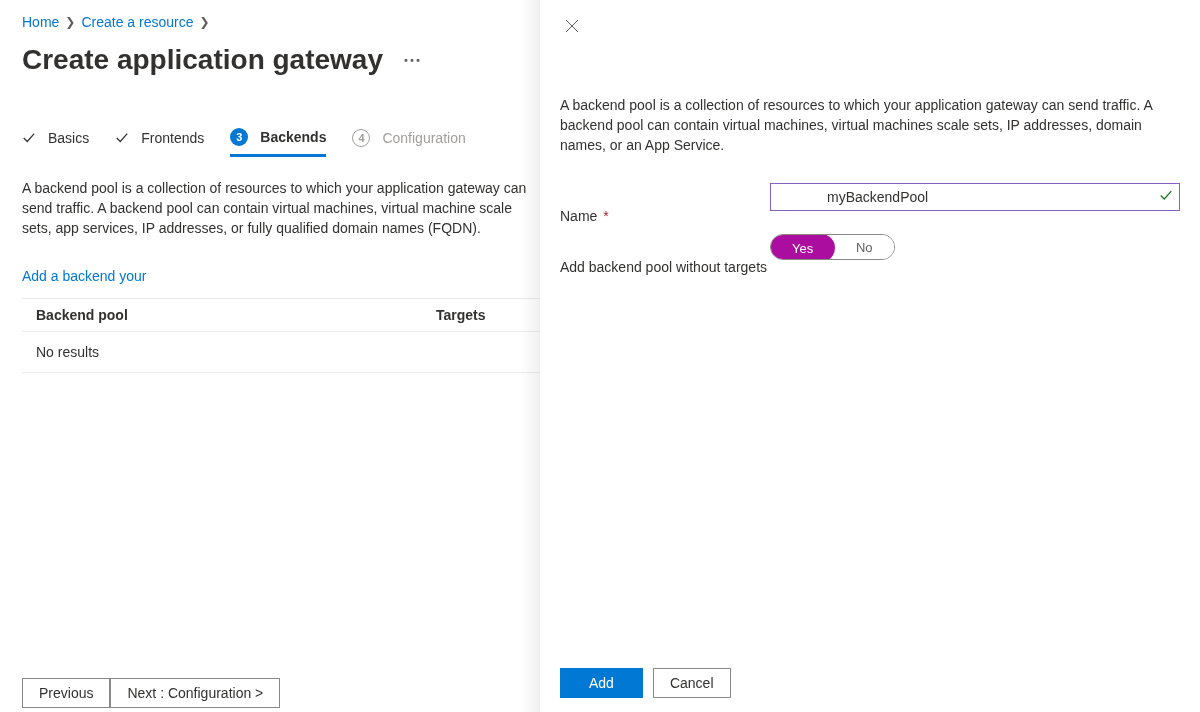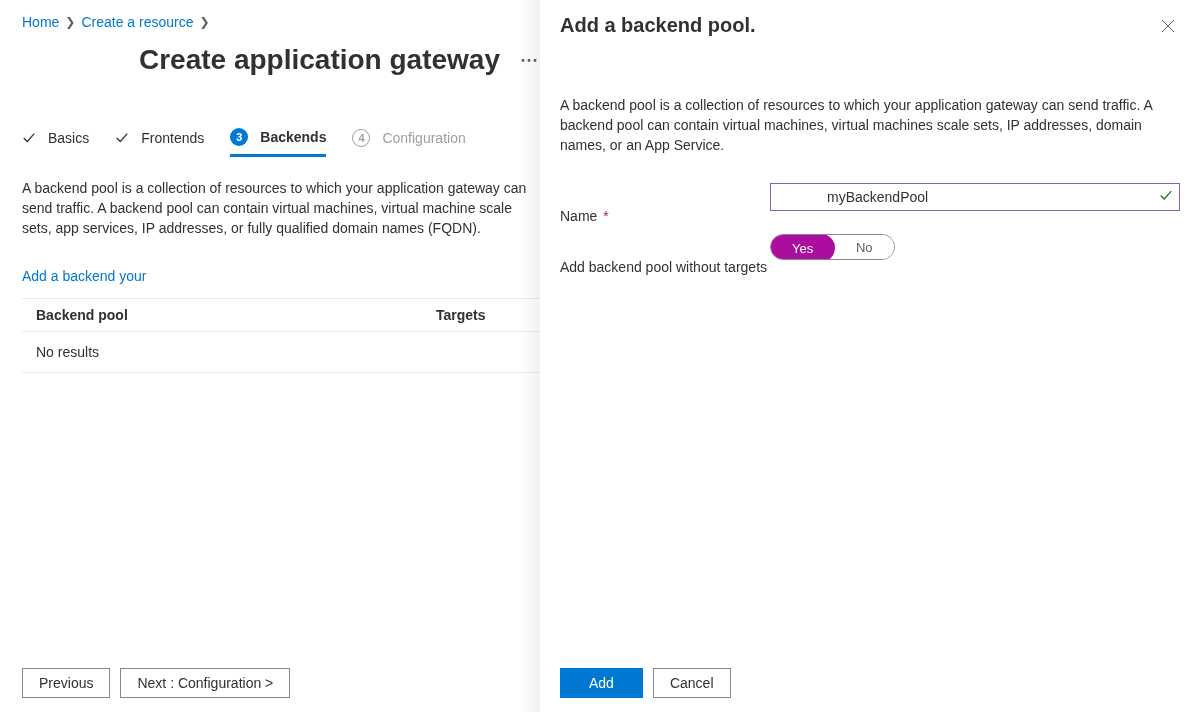--- a/index.html
+++ b/index.html
@@ -28,21 +28,20 @@
     .breadcrumbs .sep { color: #605e5c; padding: 0 2px; font-size: 12px;}
 
     .page-title {
       font-size: 28px;
       font-weight: 600;
       color: #323130;
       margin-top: 14px;
       display: flex;
       align-items: center;
       gap: 14px;
-      justify-content: flex-end;
     }
     .ellipsis-btn { font-size: 18px; color: #605e5c; cursor: pointer; letter-spacing: 2px; padding-left: 6px;}
 
     .tabs {
       display: flex;
       gap: 26px;
       margin-top: 52px;
       align-items: center;
       border-bottom: 0;
     }
@@ -79,23 +78,23 @@
       width: 100%;
     }
     .thead { display:flex; padding: 8px 14px; font-weight:600; border-bottom:1px solid #edebe9; border-top:1px solid #edebe9;}
     .th1 { flex: 0 0 400px;}
     .th2 { }
     .trow { padding: 12px 14px; border-bottom:1px solid #edebe9; color:#323130;}
 
     .footer-btns {
       position: absolute;
       left: 22px;
-      bottom: 14px;
-      display: flex;
-      gap: 10px;
+      bottom: 4px;
+      display: flex;
+      gap: 0;
     }
     .btn {
       border: 1px solid #8a8886;
       background: #fff;
       padding: 6px 16px;
       font-size: 14px;
       cursor: pointer;
       font-family: inherit;
       color:#323130;
       min-height: 30px;
@@ -238,21 +237,20 @@
   </div>
 
   <div class="footer-btns">
     <button class="btn">Previous</button>
     <button class="btn">Next : Configuration &gt;</button>
   </div>
 </div>
 
 <div class="panel">
   <div class="panel-header">
-    <div class="panel-title">Add a backend pool.</div>
     <div class="close">
       <svg class="icon" style="width:16px;height:16px" viewBox="0 0 16 16" stroke="#605e5c" stroke-width="1">
           <line x1="2" y1="2" x2="14" y2="14"></line>
           <line x1="14" y1="2" x2="2" y2="14"></line>
         </svg>
     </div>
   </div>
 
   <p class="panel-desc">A backend pool is a collection of resources to which your application gateway can send traffic. A backend pool can contain virtual machines, virtual machines scale sets, IP addresses, domain names, or an App Service.</p>
 

